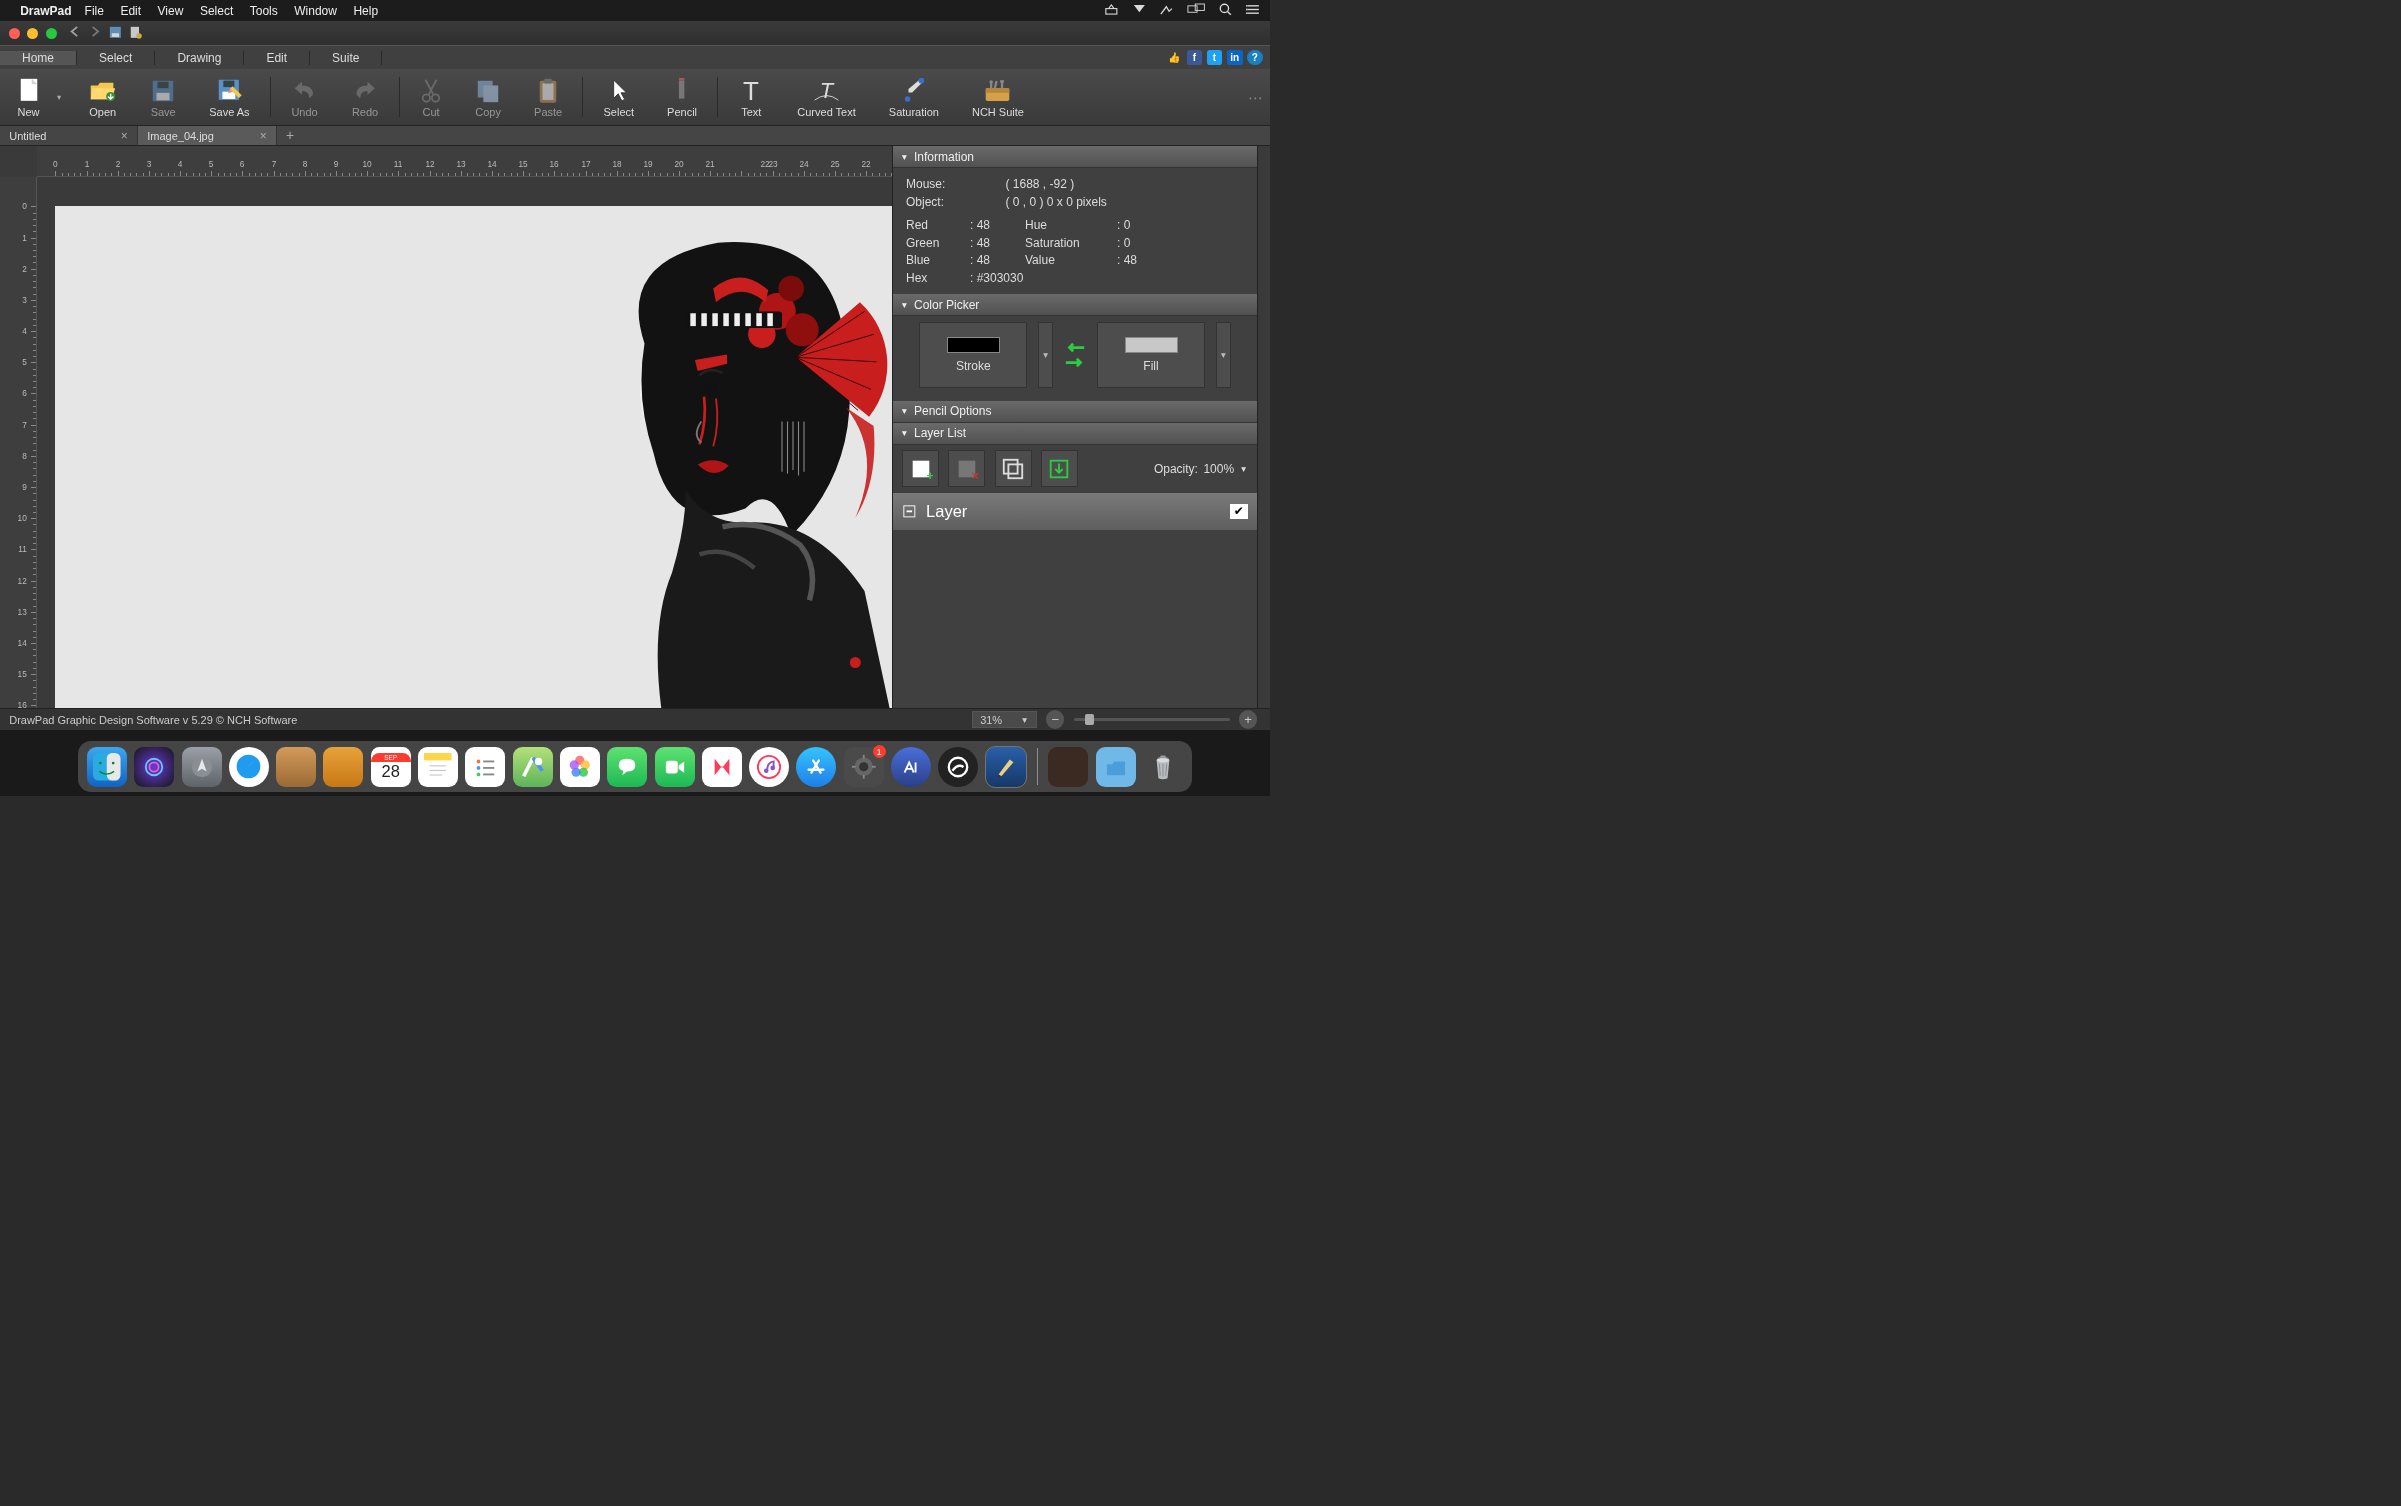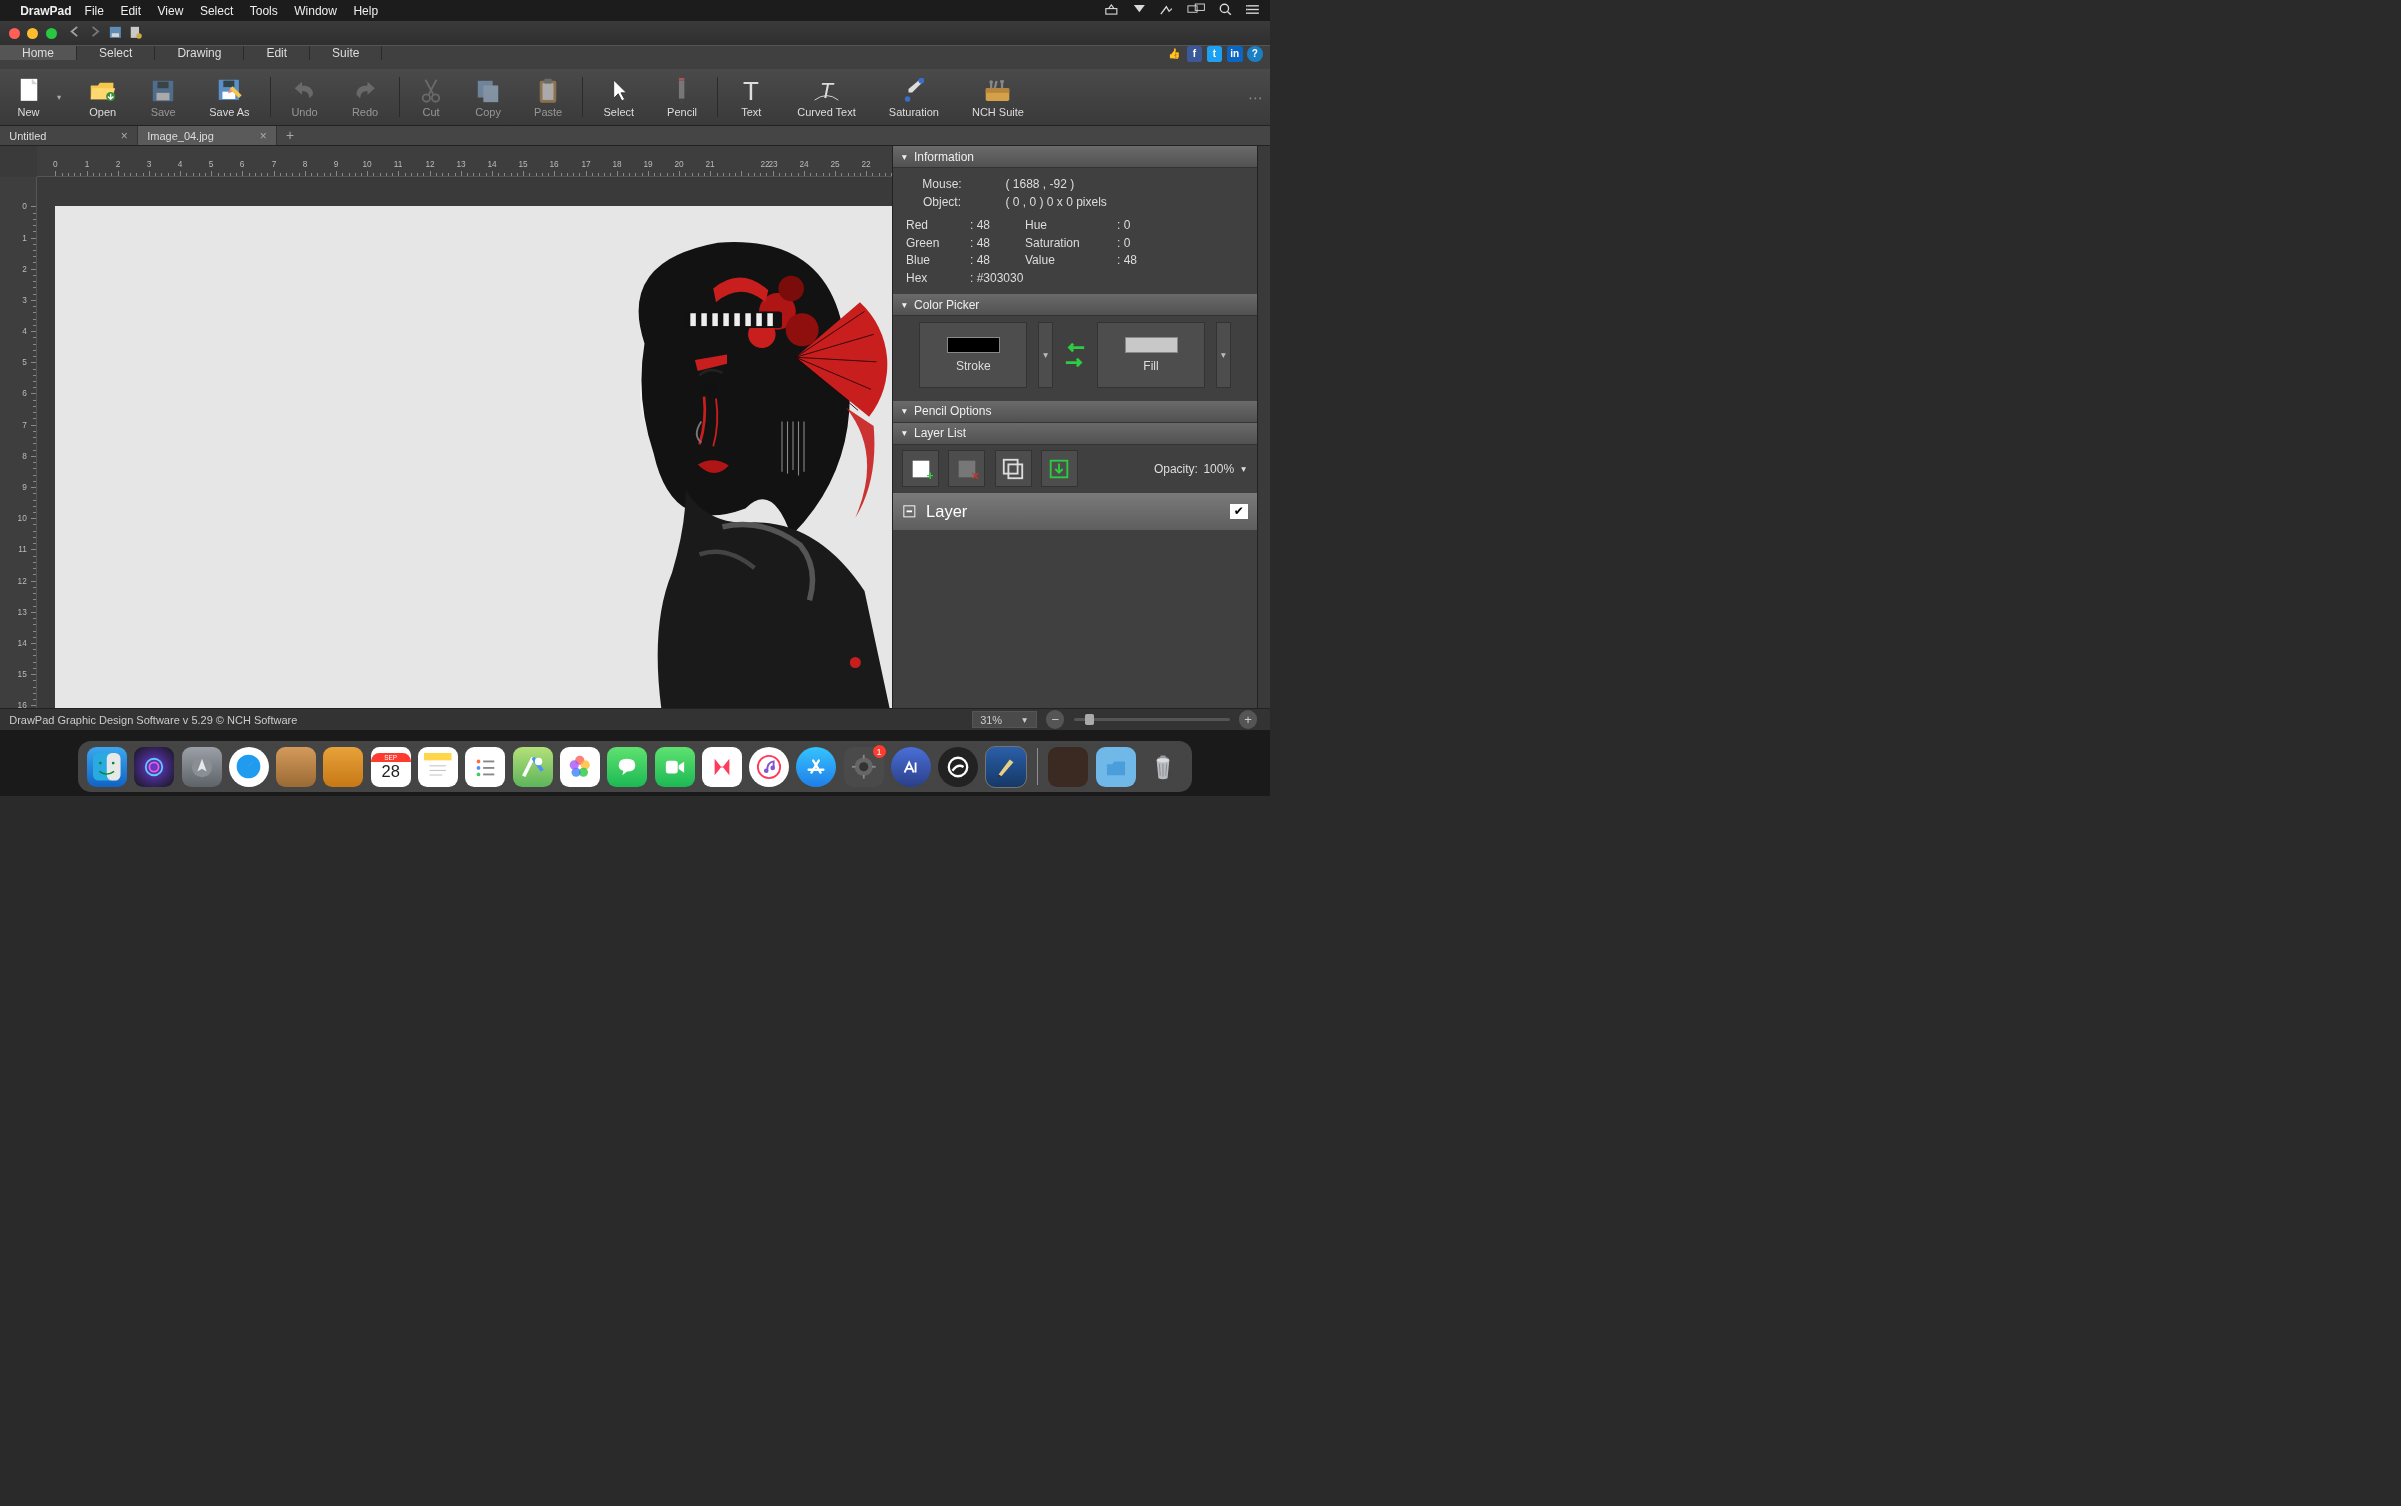--- a/index.html
+++ b/index.html
@@ -17,21 +17,21 @@
 
 .titlebar { height: 24px; background: linear-gradient(#3a3a3a,#2f2f2f); display: flex; align-items: center; position: relative; }
 .traffic { display: flex; gap: 7.3px; margin-left: 9.2px; }
 .traffic span { width: 11px; height: 11px; border-radius: 50%; display: block; }
 .traffic .r { background: #ff5f57; } .traffic .y { background: #febc2e; } .traffic .g { background: #28c840; }
 .title-center { position: absolute; left: 0; right: 0; text-align: center; font-size: 12px; color: #ccc; }
 .tb-icons { margin-left: 11px; display: flex; gap: 5.5px; }
 .tb-icons svg { opacity: .8; }
 
 
-.ribbon-tabs { height: 24px; background: #404040; display: flex; align-items: flex-start; border-top: 0.9px solid #555; }
+.ribbon-tabs { height: 24px; background: #404040; display: flex; align-items: center; border-top: 0.9px solid #555; }
 .ribbon-tabs .rtab { padding: 0 22px; display: flex; align-items: center; color: #ddd; font-size: 12px; cursor: pointer; border-right: 0.9px solid #2a2a2a; }
 .ribbon-tabs .rtab.active { background: #555; }
 .ribbon-tabs .rspacer { flex: 1; }
 .ribbon-tabs .social { display: flex; align-items: center; gap: 4.6px; padding-right: 7.3px; }
 .social span { width: 15.6px; height: 15.6px; display: flex; align-items: center; justify-content: center; border-radius: 2.8px; font-size: 10px; font-weight: 700; color: #fff; }
 .social .like { color: #fff; }
 .social .fb { background: #3b5998; } .social .tw { background: #1da1f2; } .social .li { background: #0a66c2; }
 .social .help { background: #1b7fc3; border-radius: 50%; }
 
 
@@ -63,21 +63,21 @@
 .canvas-viewport { flex: 1; background: #3a3a3a; position: relative; overflow: hidden; }
 .artboard { position: absolute; left: 18.3px; top: 29px; right: 0; bottom: 0; background: #e6e6e6; }
 .artwork { position: absolute; right: 0; top: 0; bottom: 0; width: 330px; }
 
 
 .panels { width: 365px; background: #404040; display: flex; flex-direction: column; border-left: 0.9px solid #222; overflow-y: auto; }
 .panel-head { height: 22px; background: linear-gradient(#6a6a6a,#515151); display: flex; align-items: center; padding: 0 7.3px; font-size: 12px; color: #eee; border-bottom: 0.9px solid #333; gap: 5.5px; cursor: pointer; }
 .panel-head .tri { font-size: 8.3px; }
 .panel-body { padding: 9.2px 13px; font-size: 12px; color: #ddd; }
 .info-row { display: flex; margin-bottom: 3.7px; }
-.info-row .k { width: 72px; text-align: center; } .info-row .v { }
+.info-row .k { width: 72px; } .info-row .v { }
 .info-grid { display: grid; grid-template-columns: 64px 55px 92px 37px; row-gap: 3.7px; margin-top: 9.2px; }
 
 .colorpicker-row { display: flex; align-items: center; gap: 11px; justify-content: center; padding: 5.5px 0 13px; }
 .swatchbox { width: 108px; height: 66px; background: #4d4d4d; border: 0.9px solid #333; display: flex; flex-direction: column; align-items: center; justify-content: center; gap: 5.5px; }
 .swatchbox .sw { width: 53px; height: 16.5px; border: 0.9px solid #888; }
 .dropbtn { width: 14.7px; height: 66px; background: #4d4d4d; border: 0.9px solid #333; display: flex; align-items: center; justify-content: center; font-size: 8.3px; color: #bbb; }
 .swap-arrows { display: flex; flex-direction: column; gap: 1.8px; }
 .swap-arrows svg { display: block; }
 
 .layer-tools { display: flex; align-items: center; gap: 9.2px; padding: 5.5px 9.2px; }

